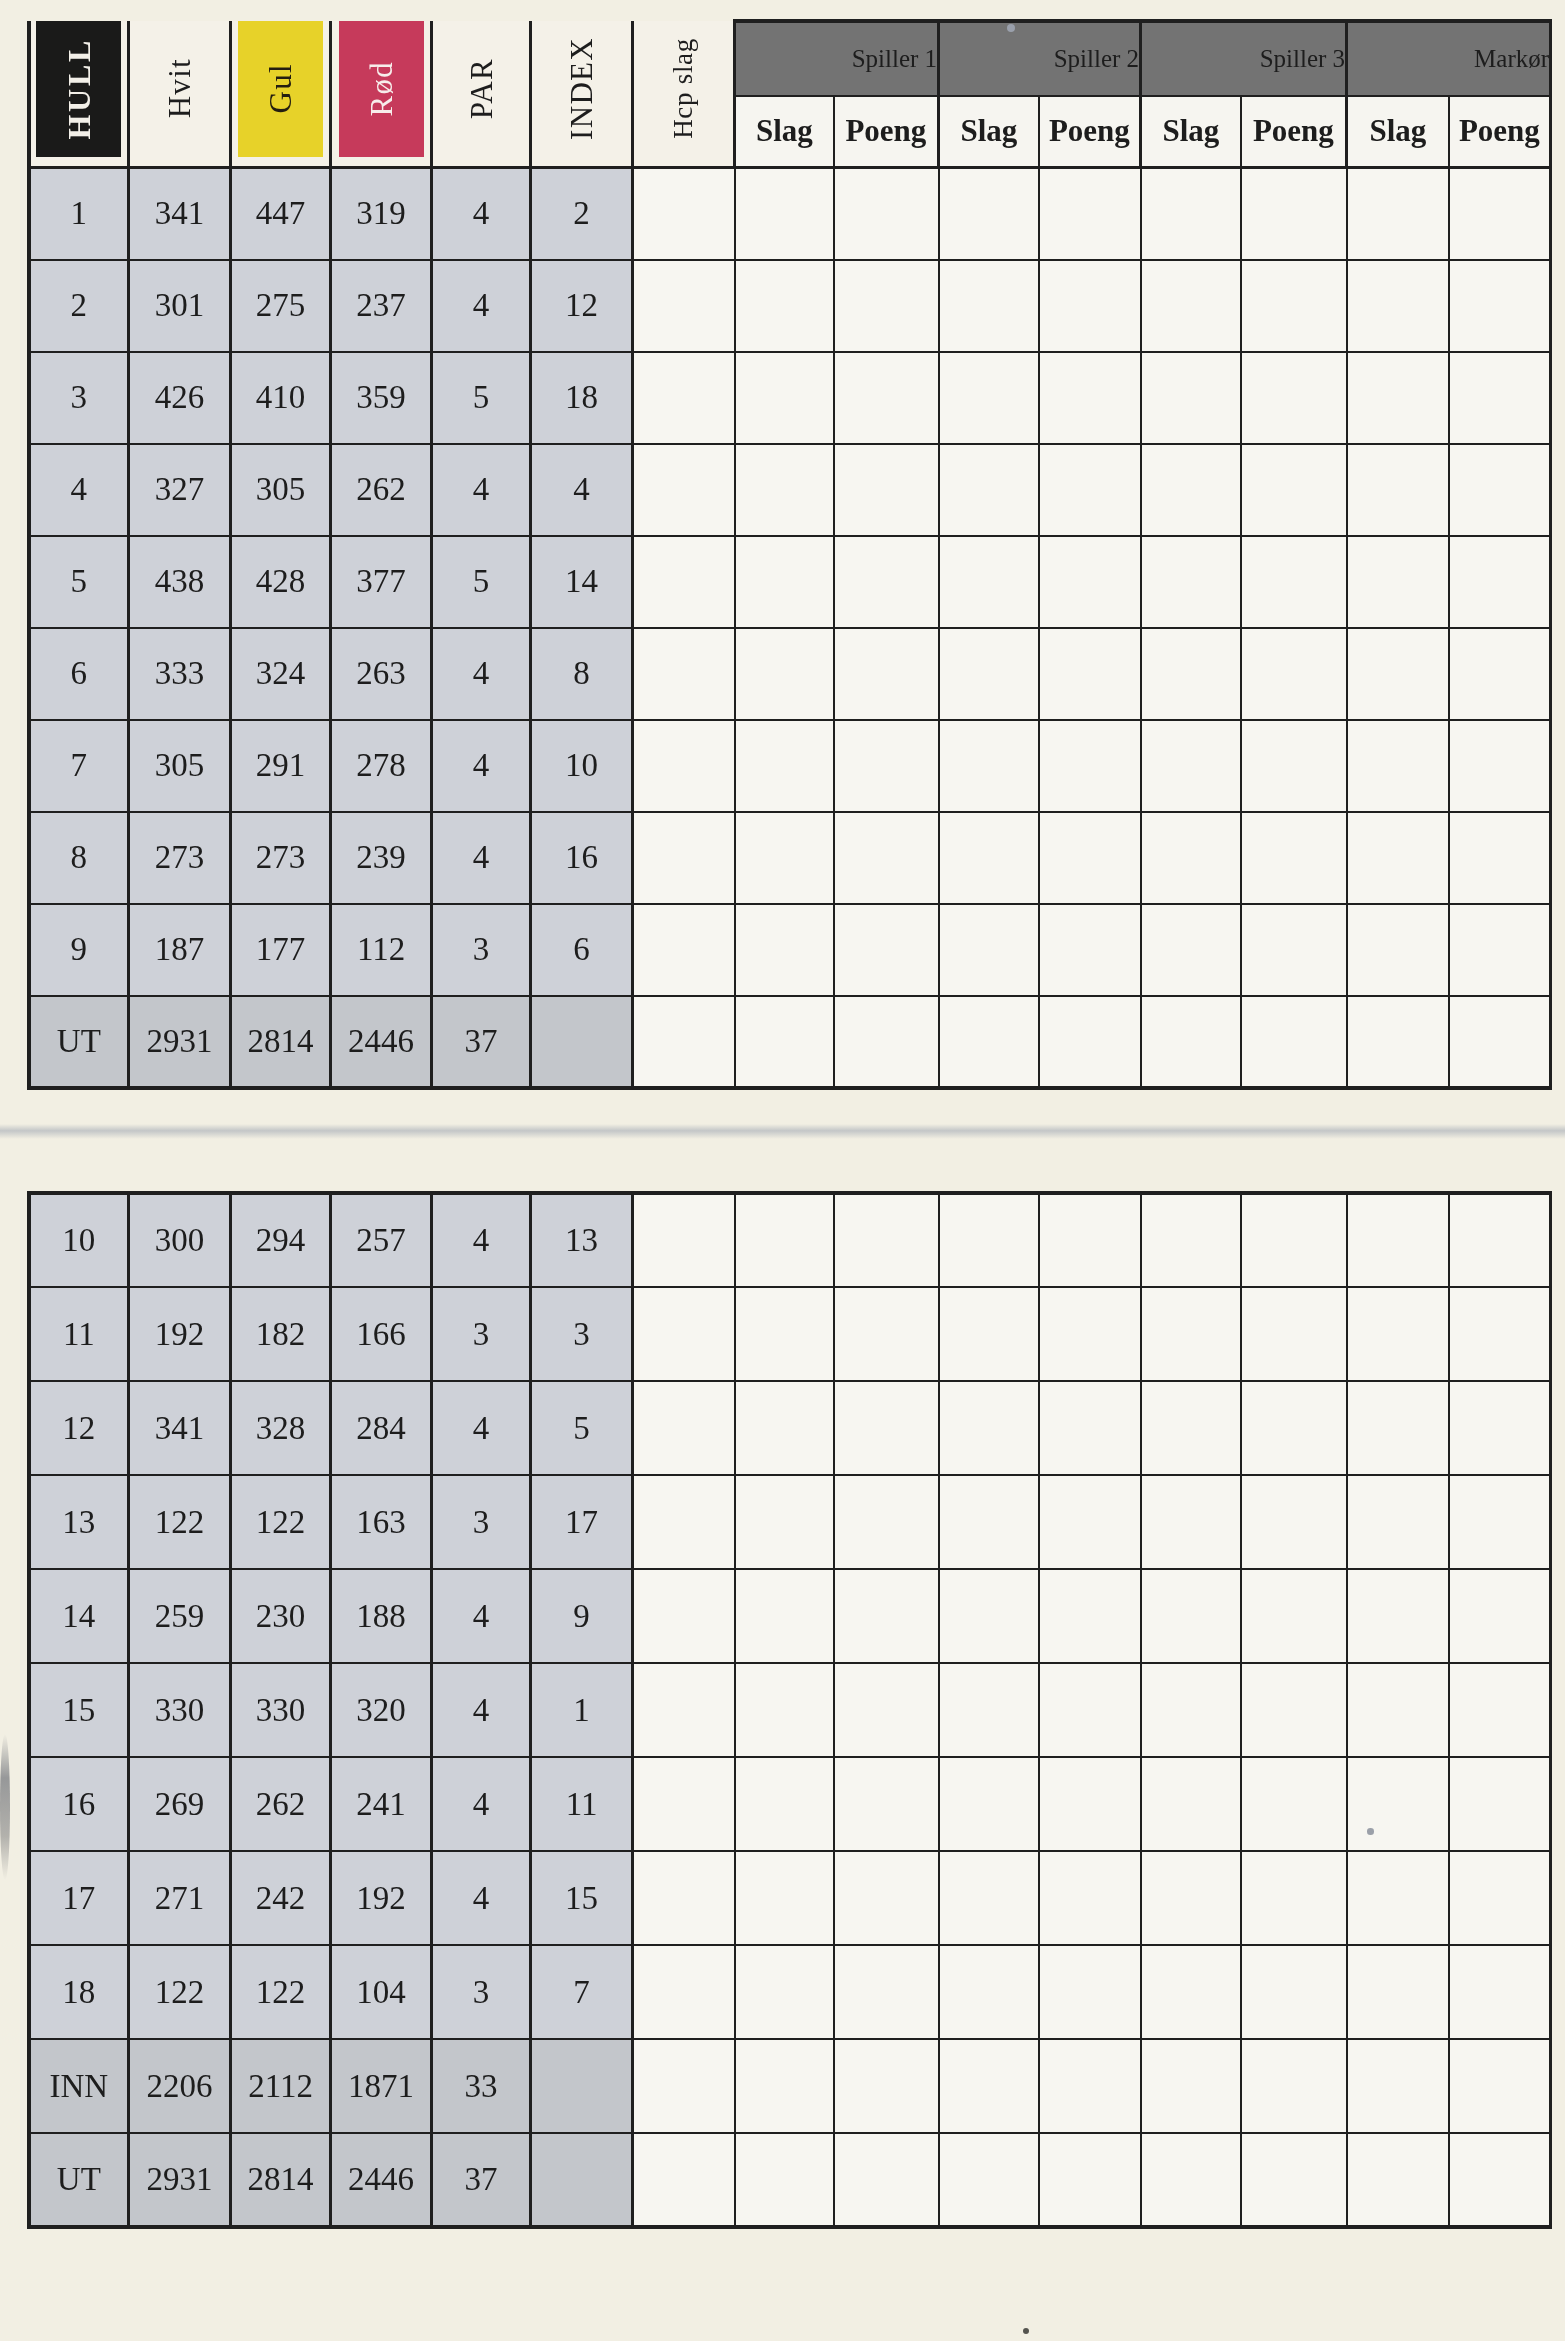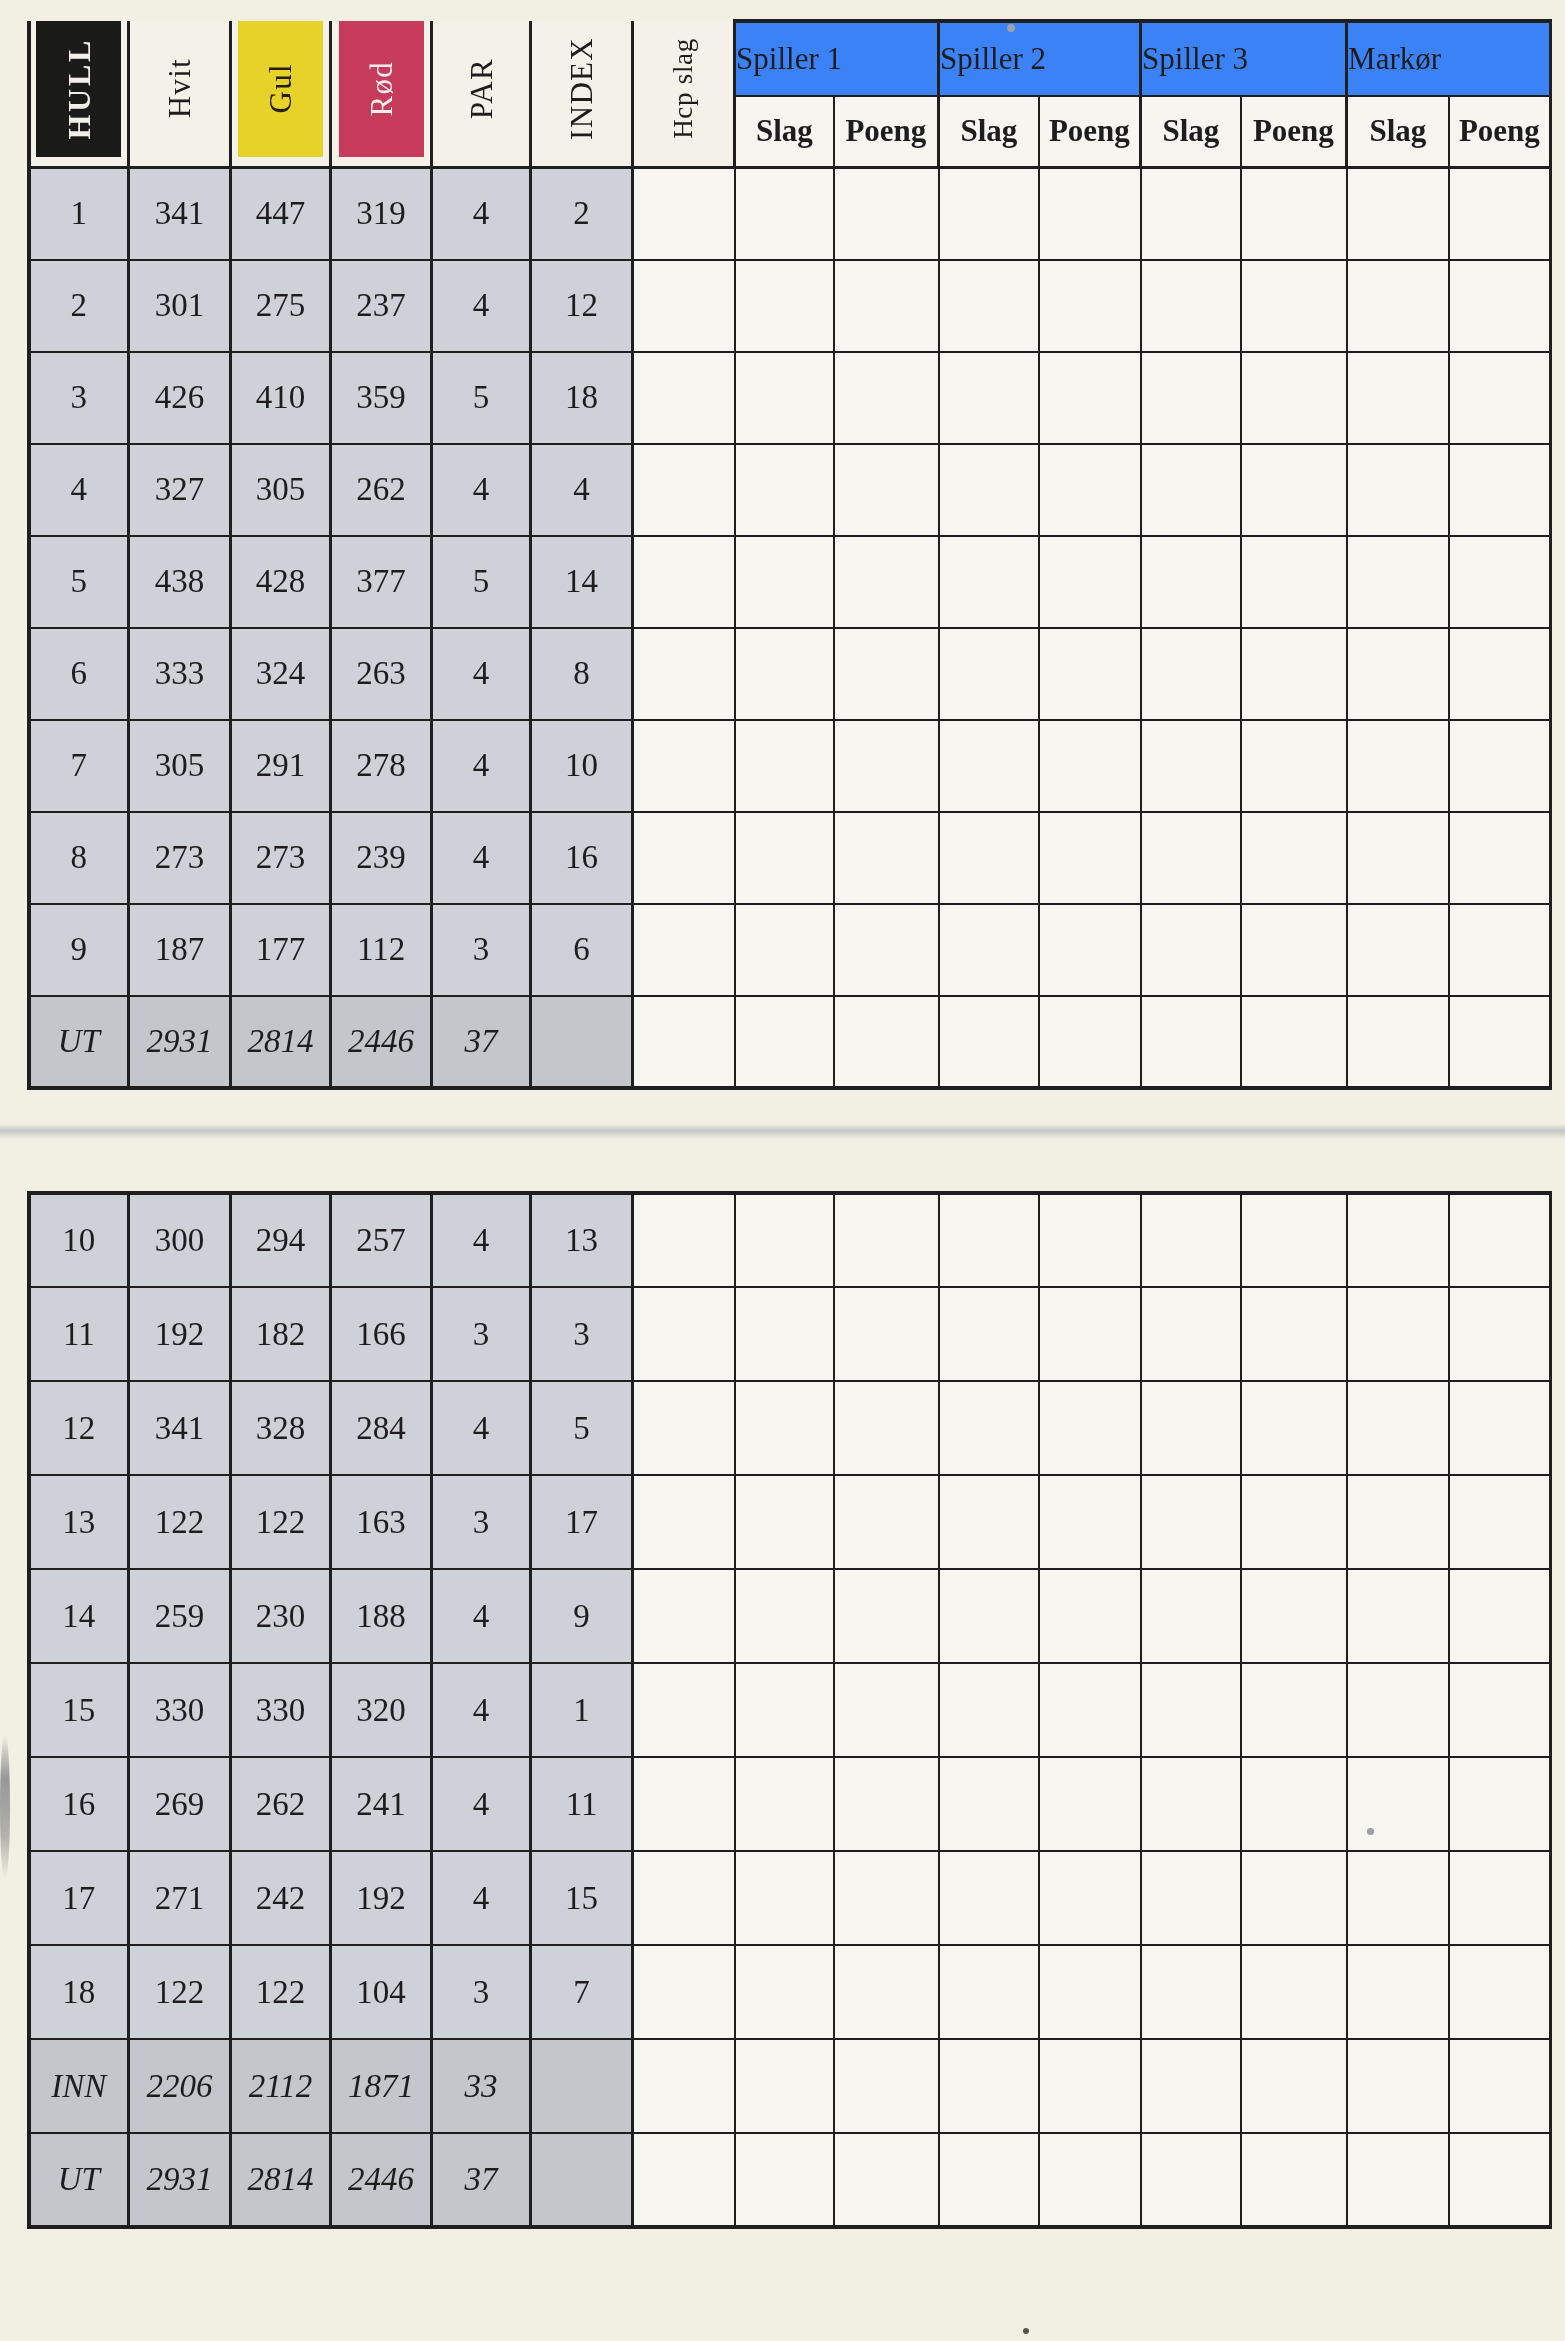--- a/index.html
+++ b/index.html
@@ -25,21 +25,21 @@
   
   tr.grp-row { height:75px; }
   tr.sub-row { height:72px; }
 
   th.h-left {
     border:3.3px solid #1f1f1f; border-top:none; border-bottom:3.3px solid #1f1f1f;
     background:#f4f1e8; vertical-align:top; font-weight:normal;
   }
   th.h-grp {
     border:3.3px solid #1f1f1f; border-top:4px solid #1f1f1f; border-bottom:2.7px solid #1f1f1f;
-    background:#3b82f6; font-weight:normal; font-size:31px; text-align:left;
+    background:#737373; font-weight:normal; font-size:25px; text-align:right;
   }
   th.h-sub {
     border:2.7px solid #1f1f1f; border-left-width:2px; border-right-width:2px;
     border-bottom:3.3px solid #1f1f1f;
     background:#f6f5f0; font-weight:bold; font-size:31px; text-align:center;
   }
   th.h-sub.gs { border-left-width:3.3px; }
   th.first { border-left:4px solid #1f1f1f; }
   th.last  { border-right:3.3px solid #1f1f1f; }
 
@@ -64,21 +64,21 @@
 
   td.c-left {
     border:2.7px solid #1f1f1f; border-left-width:3.3px; border-right-width:3.3px;
     text-align:center; vertical-align:middle; font-size:33px;
   }
   td.c-blank {
     border:2.7px solid #1f1f1f; border-left-width:2px; border-right-width:2px;
     background:#f7f6f1;
   }
   tr.hole  td.c-left { background:#ced1d8; }
-  tr.total td.c-left { background:#c3c6cb;font-style:italic; }
+  tr.total td.c-left { background:#c3c6cb; }
 
   td.first { border-left:4px solid #1f1f1f; }
   td.last  { border-right:3.3px solid #1f1f1f; }
 
   #front-table tbody.totals-body tr:last-child td { border-bottom:4px solid #1f1f1f; }
   #back-table  tbody.holes-body  tr:first-child td { border-top:4px solid #1f1f1f; }
   #back-table  tbody.totals-body tr:last-child td { border-bottom:4px solid #1f1f1f; }
 
   
   #scan-band {

